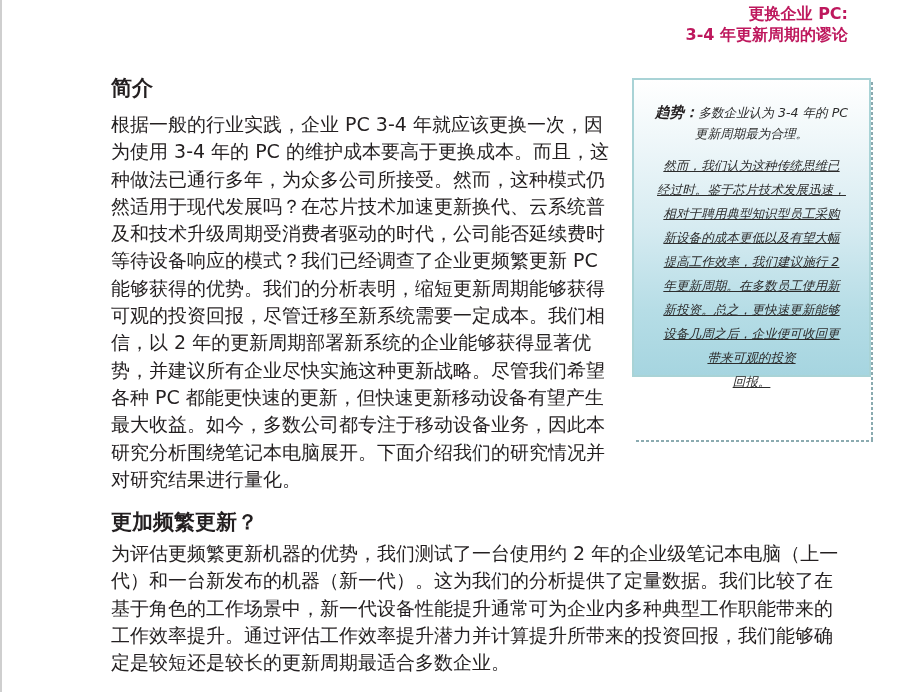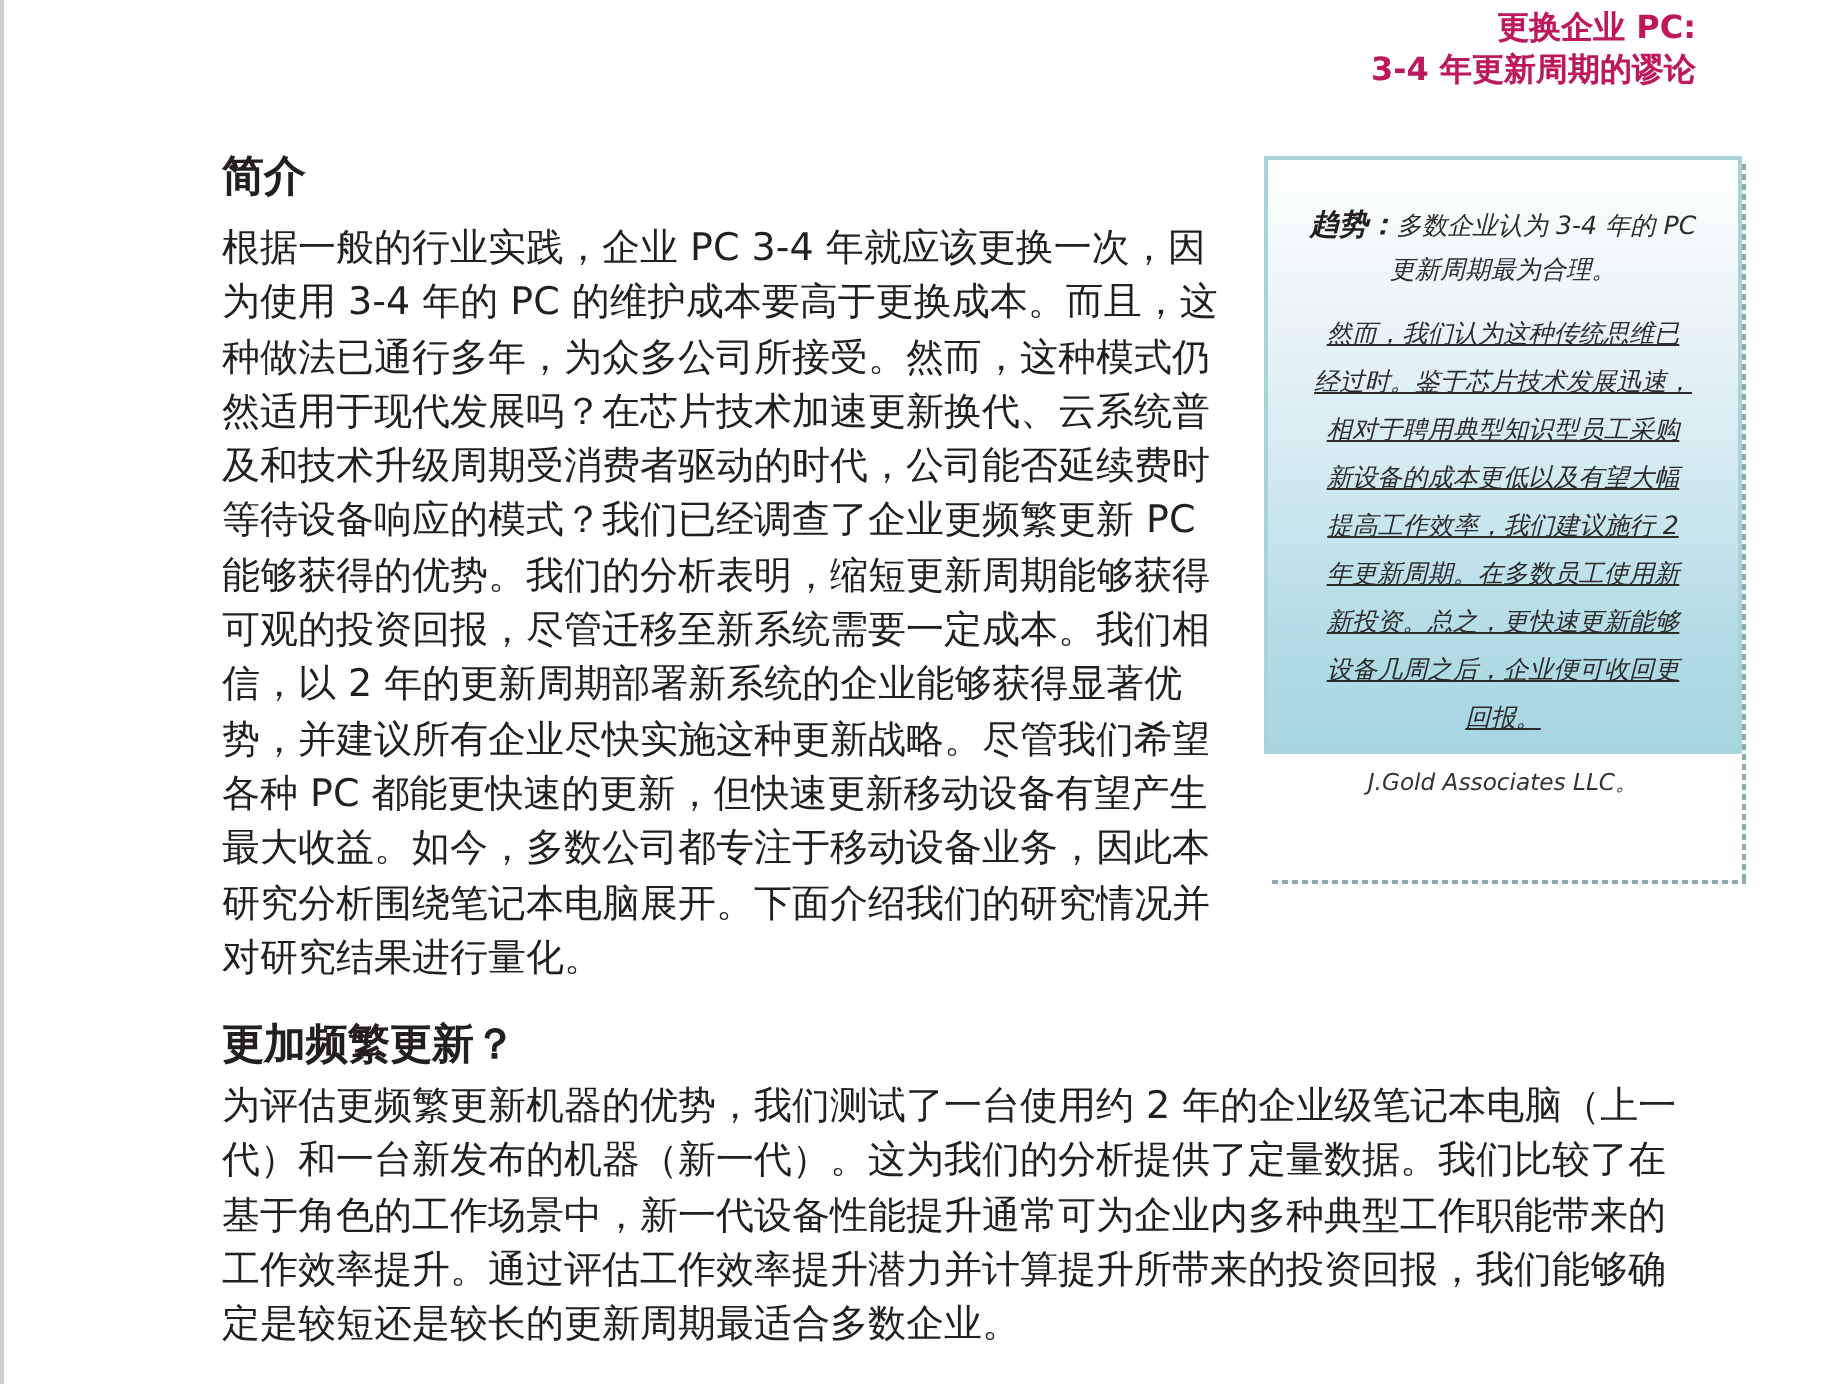--- a/index.html
+++ b/index.html
@@ -75,21 +75,21 @@
   </div>
   <div class="sidebar-body">
     <span>然而，我们认为这种传统思维已</span>
     <span>经过时。鉴于芯片技术发展迅速，</span>
     <span>相对于聘用典型知识型员工采购</span>
     <span>新设备的成本更低以及有望大幅</span>
     <span>提高工作效率，我们建议施行 2</span>
     <span>年更新周期。在多数员工使用新</span>
     <span>新投资。总之，更快速更新能够</span>
     <span>设备几周之后，企业便可收回更</span>
+    <span>带来可观的投资</span>
     <span>回报。</span>
   </div>
-  <div class="sidebar-credit">J.Gold Associates LLC。</div>
 </div>
 <div class="sidebar-shadow-bottom"></div>
 <div class="sidebar-shadow-right"></div>
 
 <h2 class="section-title" style="top:508px;">更加频繁更新？</h2>
 <p class="body-text more-text">为评估更频繁更新机器的优势，我们测试了一台使用约 2 年的企业级笔记本电脑（上一代）和一台新发布的机器（新一代）。这为我们的分析提供了定量数据。我们比较了在基于角色的工作场景中，新一代设备性能提升通常可为企业内多种典型工作职能带来的工作效率提升。通过评估工作效率提升潜力并计算提升所带来的投资回报，我们能够确定是较短还是较长的更新周期最适合多数企业。</p>
 
 </body></html>

